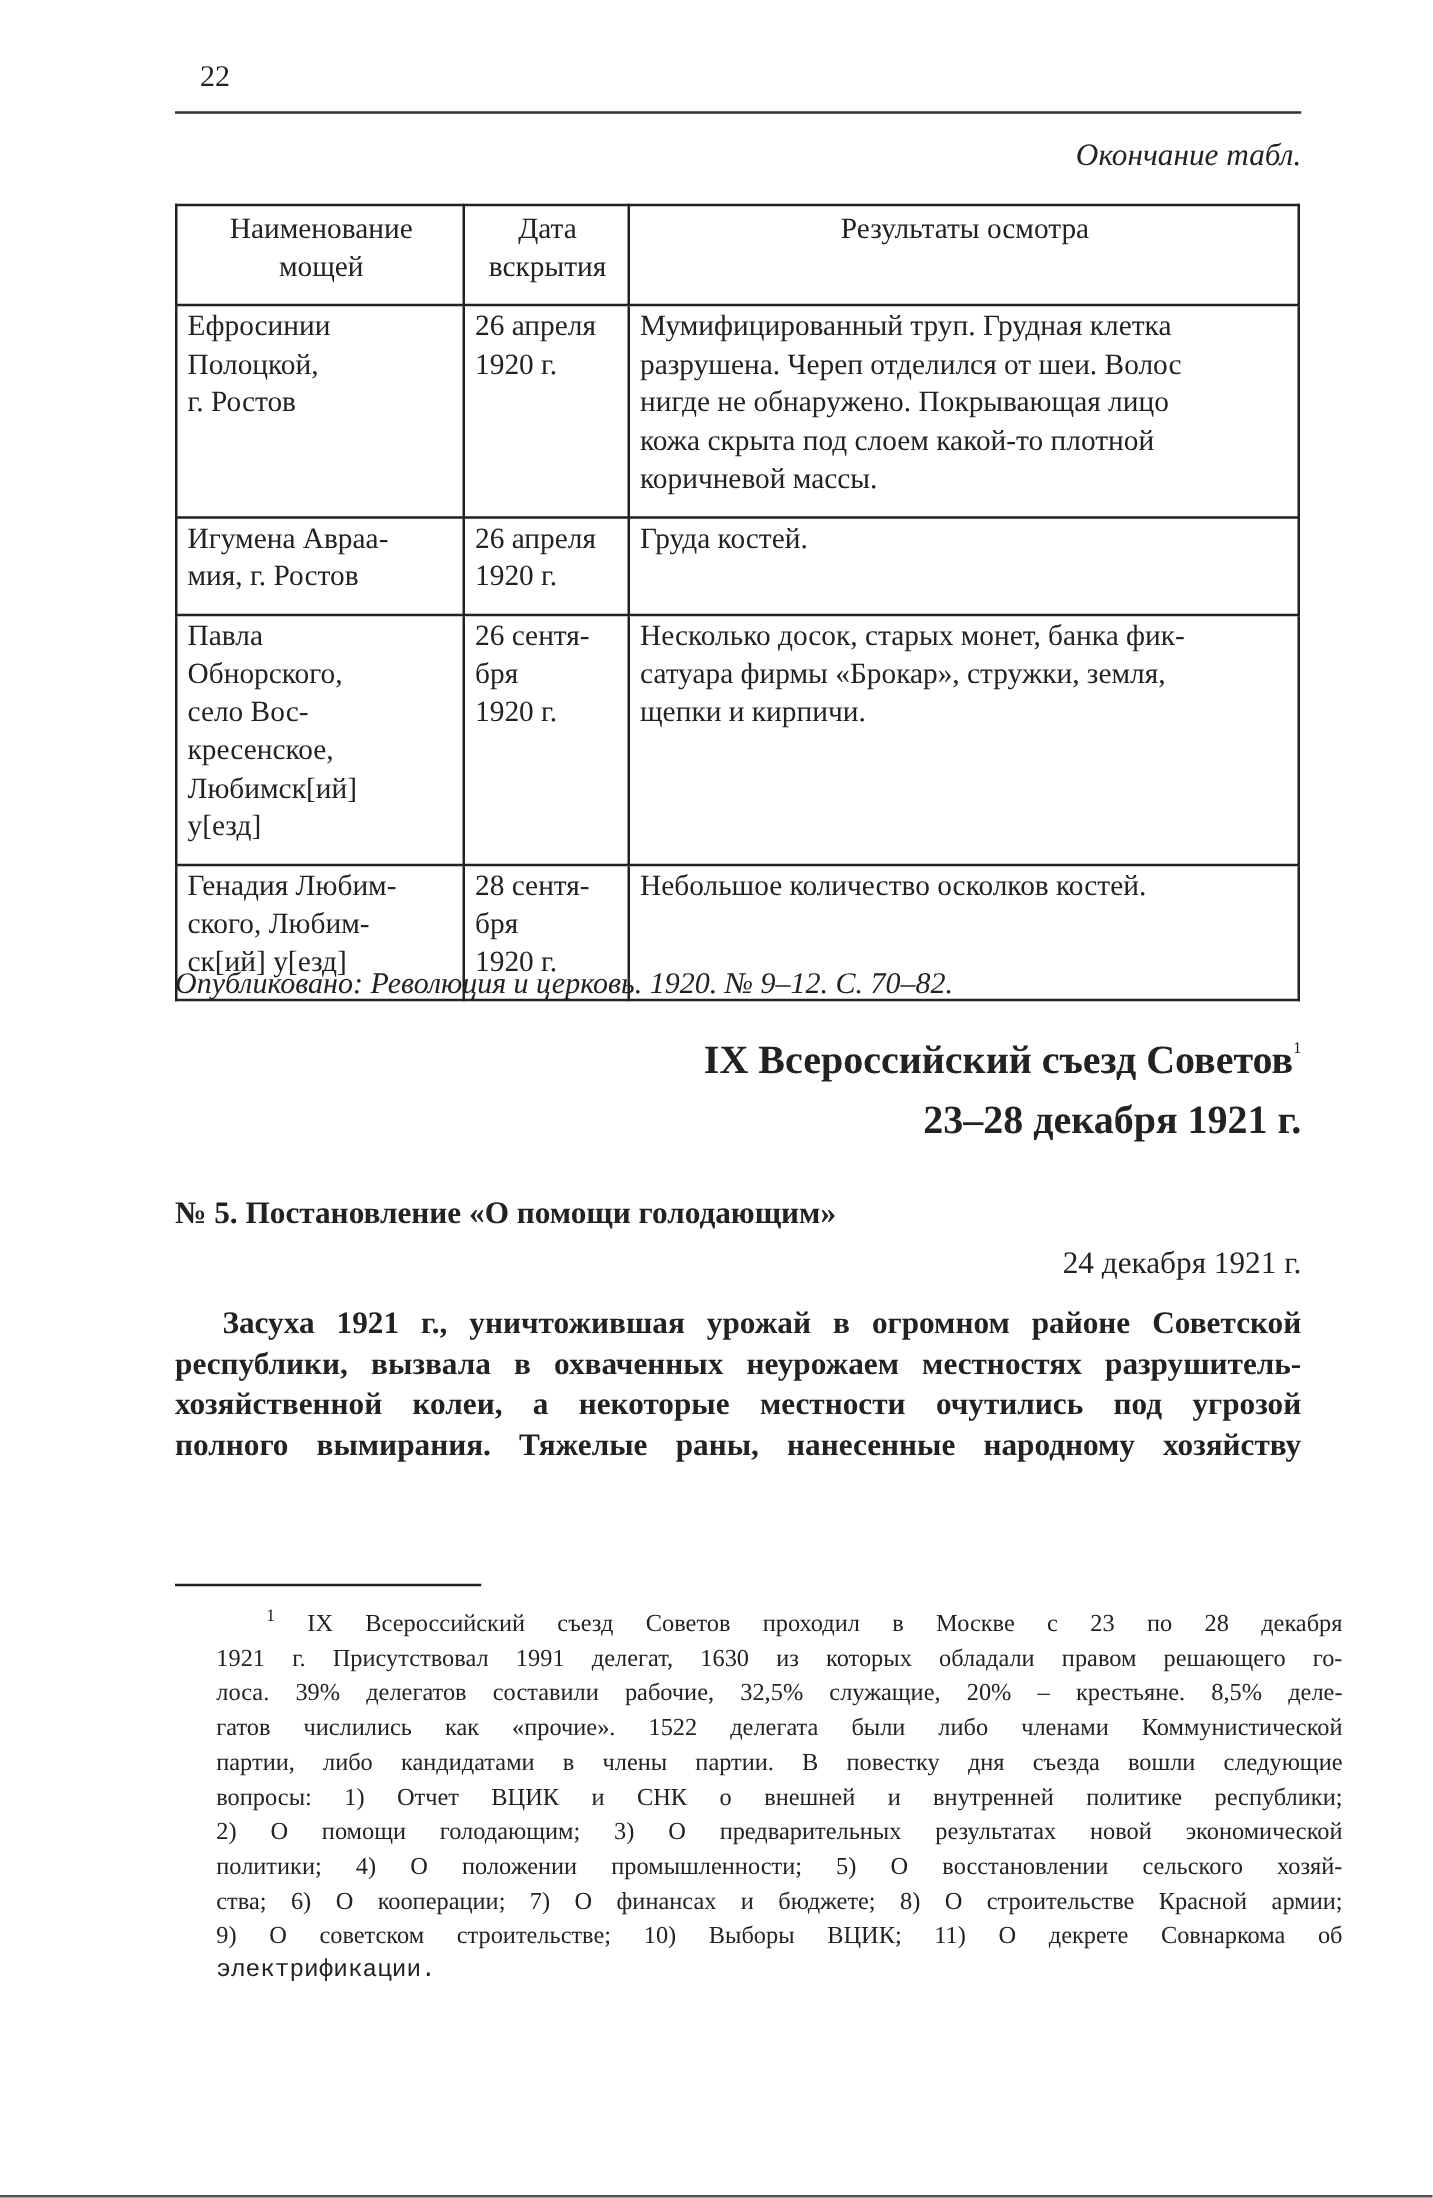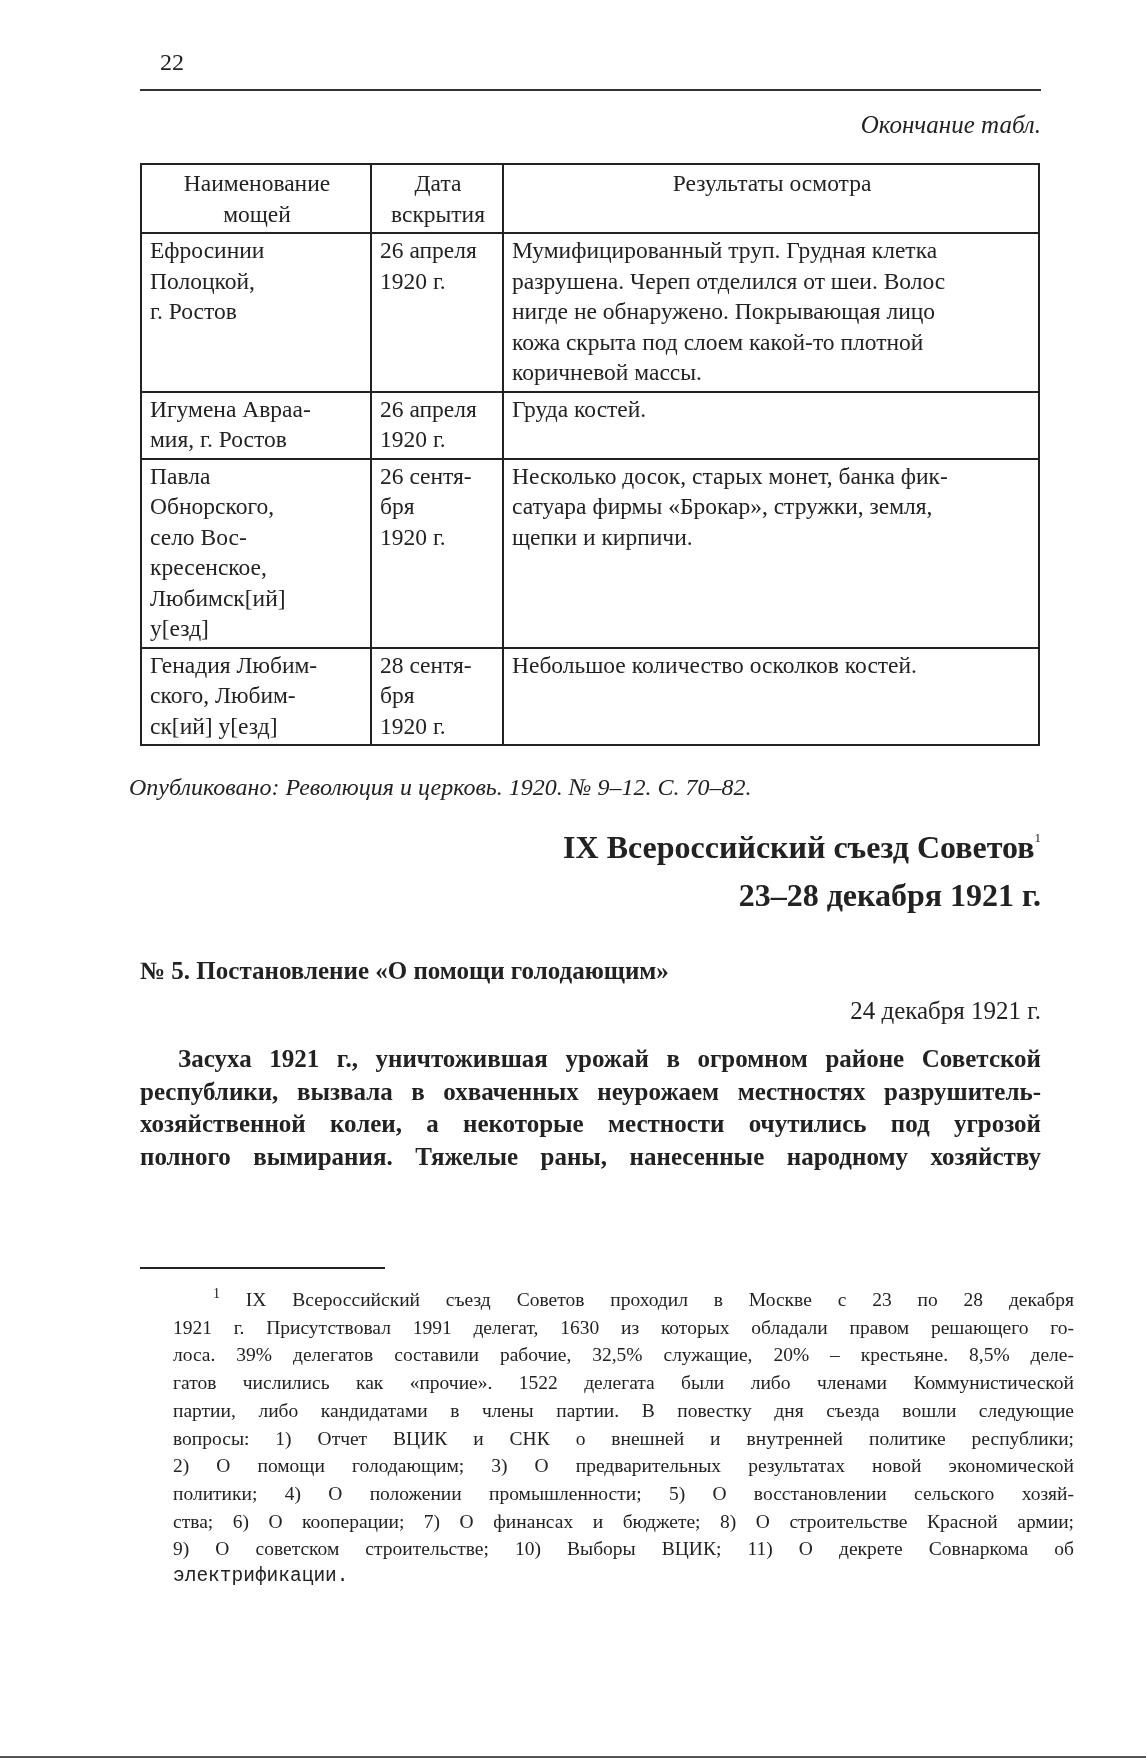--- a/index.html
+++ b/index.html
@@ -10,27 +10,27 @@
   .abs { position: absolute; }
   .pagenum { left: 140px; top: 48px; font-size: 24px; line-height: 28px; margin-left: 20px; }
   .head-rule { left: 140px; top: 89px; width: 901px; height: 0; border-top: 2px solid #333; }
   .table-caption { right: 105px; top: 110px; font-size: 25px; font-style: italic; line-height: 30px; }
 
   table.relics {
     position: absolute; left: 140px; top: 163px; width: 900px;
     border-collapse: collapse; font-size: 23.5px; line-height: 30.5px;
   }
   table.relics td, table.relics th {
-    border: 2px solid #222; vertical-align: top; padding: 1px 6px 3px 8px; font-weight: normal;
+    border: 2px solid #222; vertical-align: top; padding: 1px 6px 14px 8px; font-weight: normal;
   }
   table.relics th { text-align: center; padding-top: 3px; }
   .c1 { width: 214px; } .c2 { width: 116px; border-radius: 15px; }
   .cell-lines span { display: block; white-space: nowrap; }
 
-  .published { left: 129px; top: 772px; font-size: 24px; font-style: italic; line-height: 30px; }
+  .published { left: 140px; top: 772px; font-size: 24px; font-style: italic; line-height: 30px; }
 
   .section-title {
     left: 140px; width: 901px; top: 814px; text-align: right;
     font-size: 32px; font-weight: bold; line-height: 48px;
   }
   .section-title sup { font-size: 13px; font-weight: normal; vertical-align: 16px; }
 
   .doc-heading { left: 140px; top: 955px; font-size: 25px; font-weight: bold; line-height: 32px; }
   .doc-date { right: 105px; top: 995px; font-size: 25px; line-height: 32px; }
 

